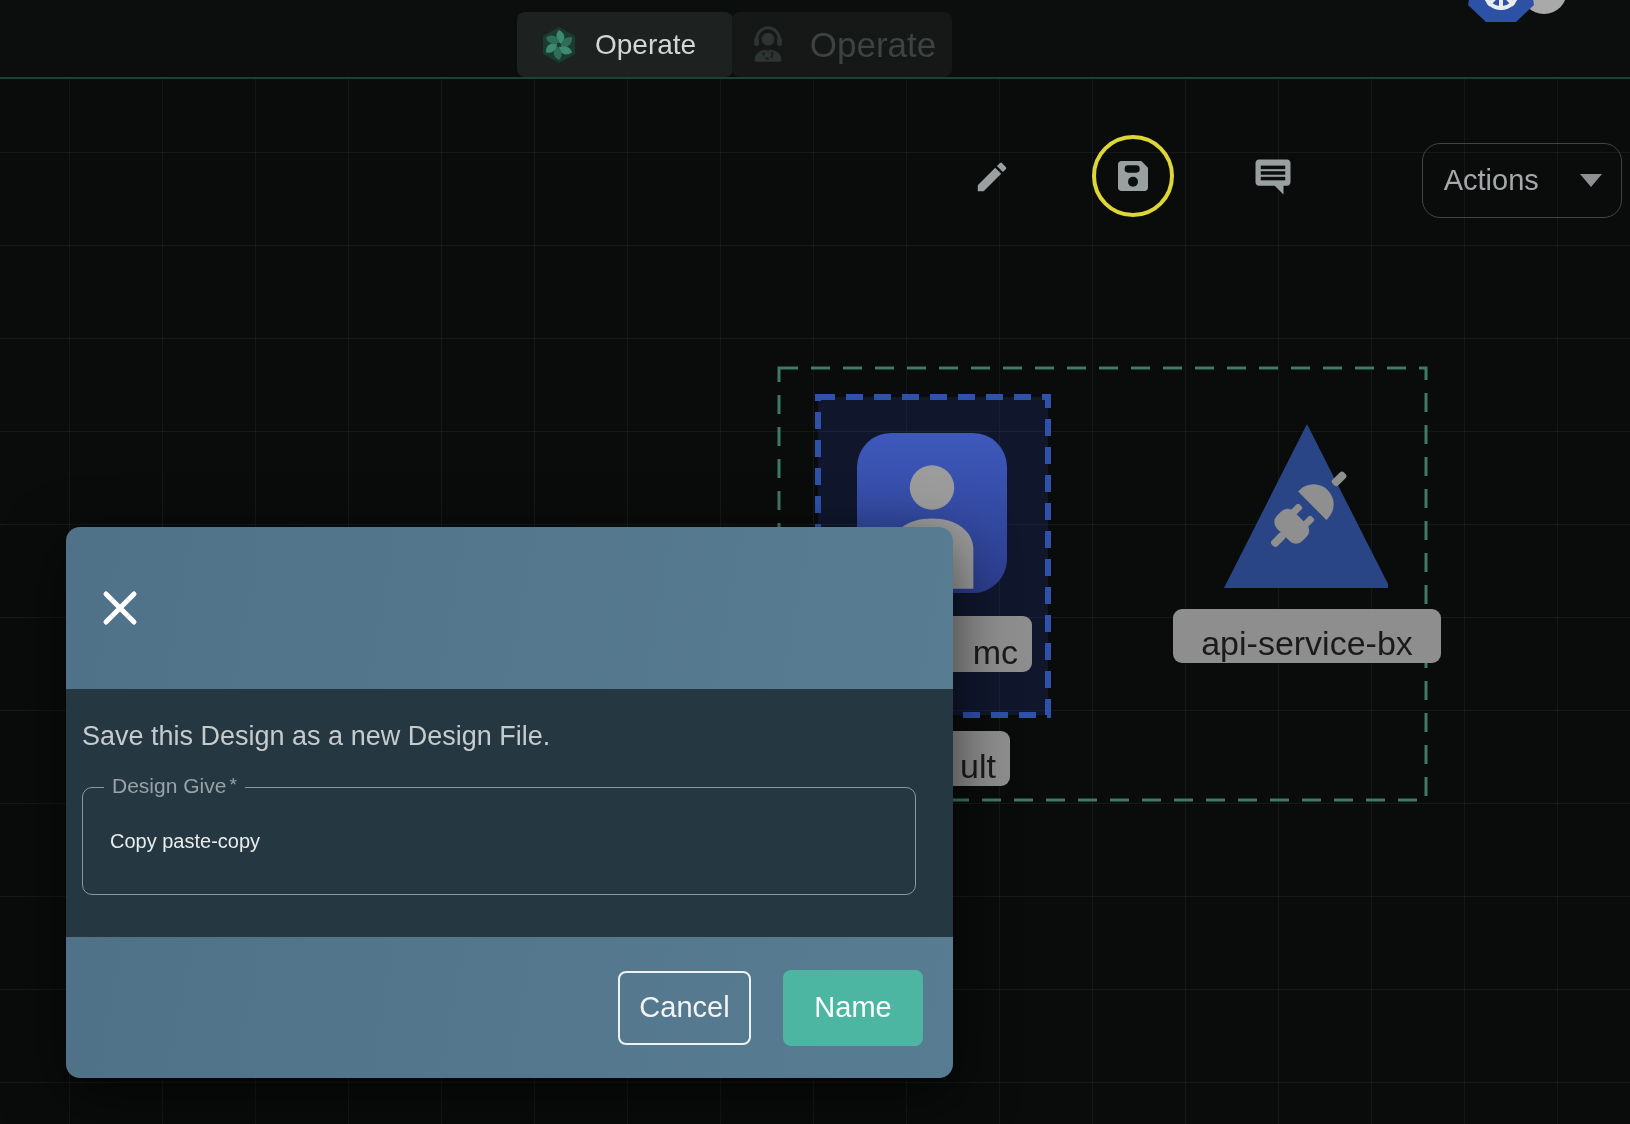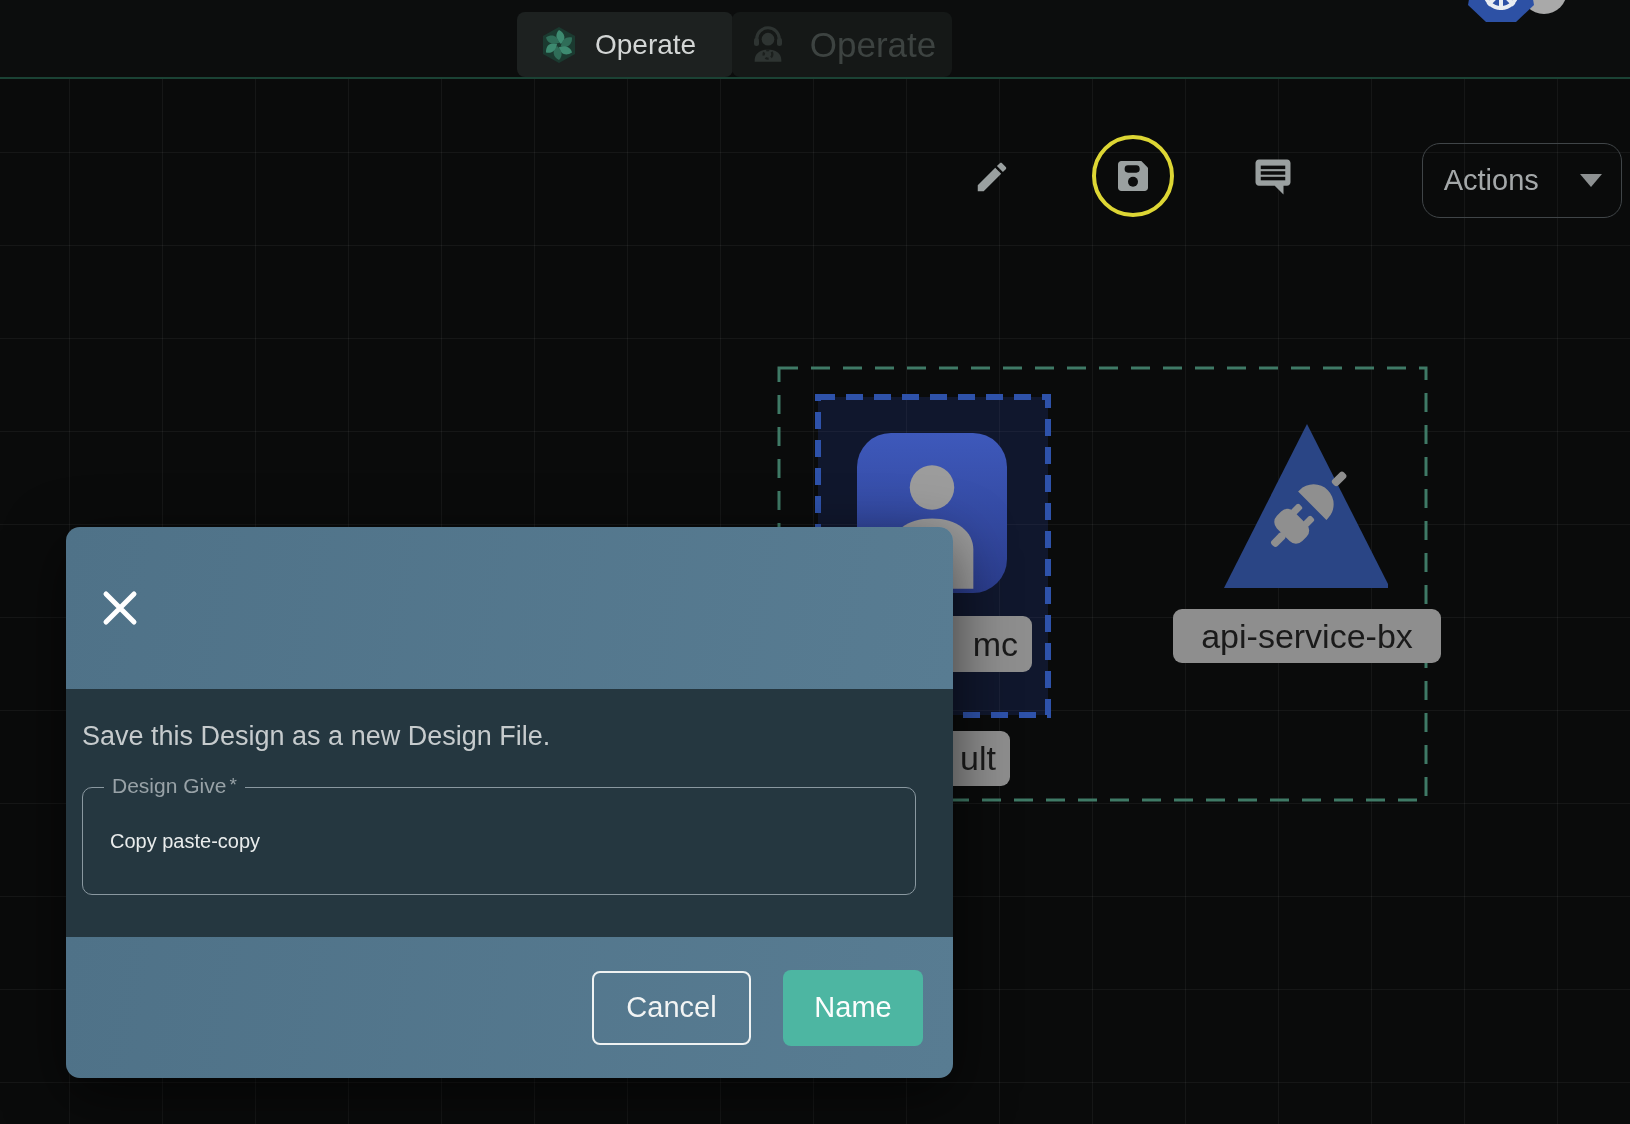--- a/index.html
+++ b/index.html
@@ -27,21 +27,21 @@
       linear-gradient(to bottom, rgba(255,255,255,0.05) 1.5px, transparent 1.5px);
     background-size:93px 93px;background-position:69px 73px;}
 
   .overlay-svg{position:absolute;left:0;top:0;width:1630px;height:1124px;z-index:1;pointer-events:none;}
 
   .user-node{position:absolute;left:857px;top:433px;width:150px;height:160px;border-radius:34px;
     background:linear-gradient(180deg,#3e59bb 0%,#2b3d8d 100%);overflow:hidden;z-index:2;}
   .user-node svg{position:absolute;left:50%;top:16px;transform:translateX(-50%);}
 
   .node-label{position:absolute;background:#8e8e8e;border-radius:9px;color:#1a1a1a;
-    display:flex;align-items:center;z-index:2;font-size:34px;}
+    display:flex;align-items:flex-end;z-index:2;font-size:34px;}
   .label-mc{left:880px;top:616px;width:152px;height:56px;justify-content:flex-end;padding-right:14px;}
   .label-ult{left:878px;top:731px;width:132px;height:55px;justify-content:flex-end;padding-right:14px;}
   .label-api{left:1173px;top:609px;width:268px;height:54px;justify-content:center;}
 
   .triangle-node{position:absolute;left:1224px;top:424px;width:164px;height:164px;z-index:2;}
 
   
   .tool-icon{position:absolute;z-index:3;cursor:pointer;}
   .save-ring{position:absolute;left:1092px;top:135px;width:82px;height:82px;border:4px solid #ddd634;
     border-radius:50%;display:flex;align-items:center;justify-content:center;z-index:3;cursor:pointer;}
@@ -66,21 +66,21 @@
   .field{position:relative;margin-top:34px;height:108px;border:1.5px solid #8a98a0;border-radius:10px;
     display:flex;align-items:center;}
   .field-label{position:absolute;top:-14px;left:21px;background:#253740;padding:0 8px;color:#98a2a7;
     font-size:21px;}
   .req{font-size:19px;position:relative;top:-2px;margin-left:3px;}
   .field-input{background:transparent;border:none;outline:none;color:#e9ecec;font-size:20px;
     padding-left:27px;width:100%;font-family:"Liberation Sans",sans-serif;}
   .modal-footer{height:141px;background:linear-gradient(100deg,#4f7288 0%,#587c92 100%);
     display:flex;align-items:center;justify-content:flex-end;gap:32px;padding-right:30px;}
   .btn{border-radius:8px;font-size:29px;display:flex;align-items:center;justify-content:center;cursor:pointer;}
-  .btn-cancel{width:159px;height:74px;border:2px solid #eff2f2;color:#f2f4f4;background:transparent;text-align:center;}
+  .btn-cancel{width:133px;height:74px;border:2px solid #eff2f2;color:#f2f4f4;background:transparent;text-align:center;}
   .btn-save{width:140px;height:76px;background:#4db6a2;color:#fcfdfd;border:none;}
 </style>
 </head>
 <body>
 
 <div class="canvas"></div>
 
 <svg class="overlay-svg">
   <rect x="779" y="368" width="647" height="432" fill="none" stroke="#3f7a66" stroke-width="3" stroke-dasharray="19 13"></rect>
   <rect x="818" y="397" width="230" height="318" fill="rgba(40,70,170,0.22)" stroke="#2e52aa" stroke-width="6" stroke-dasharray="17 11"></rect>

